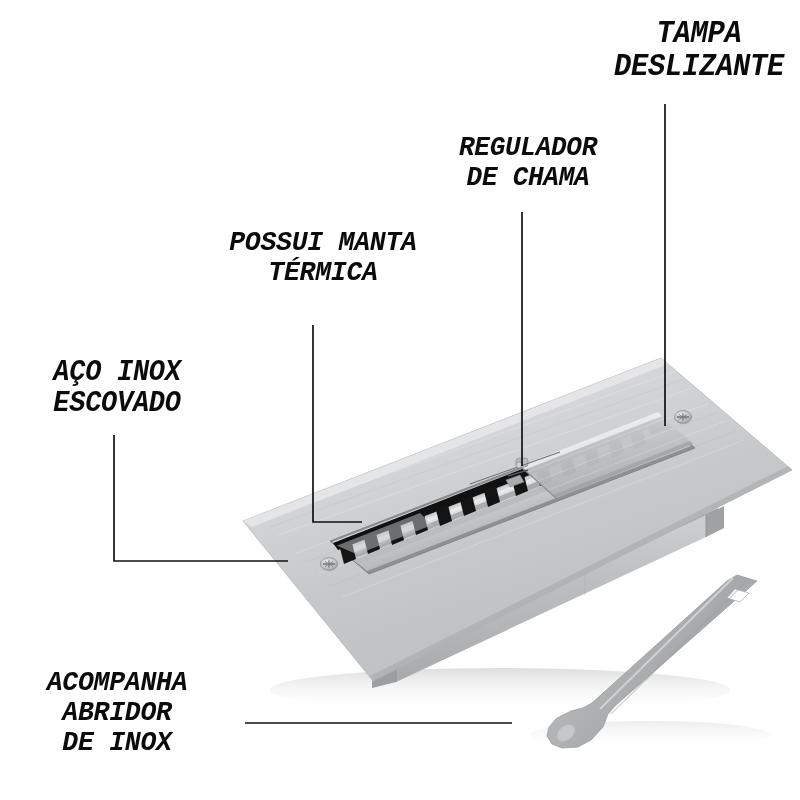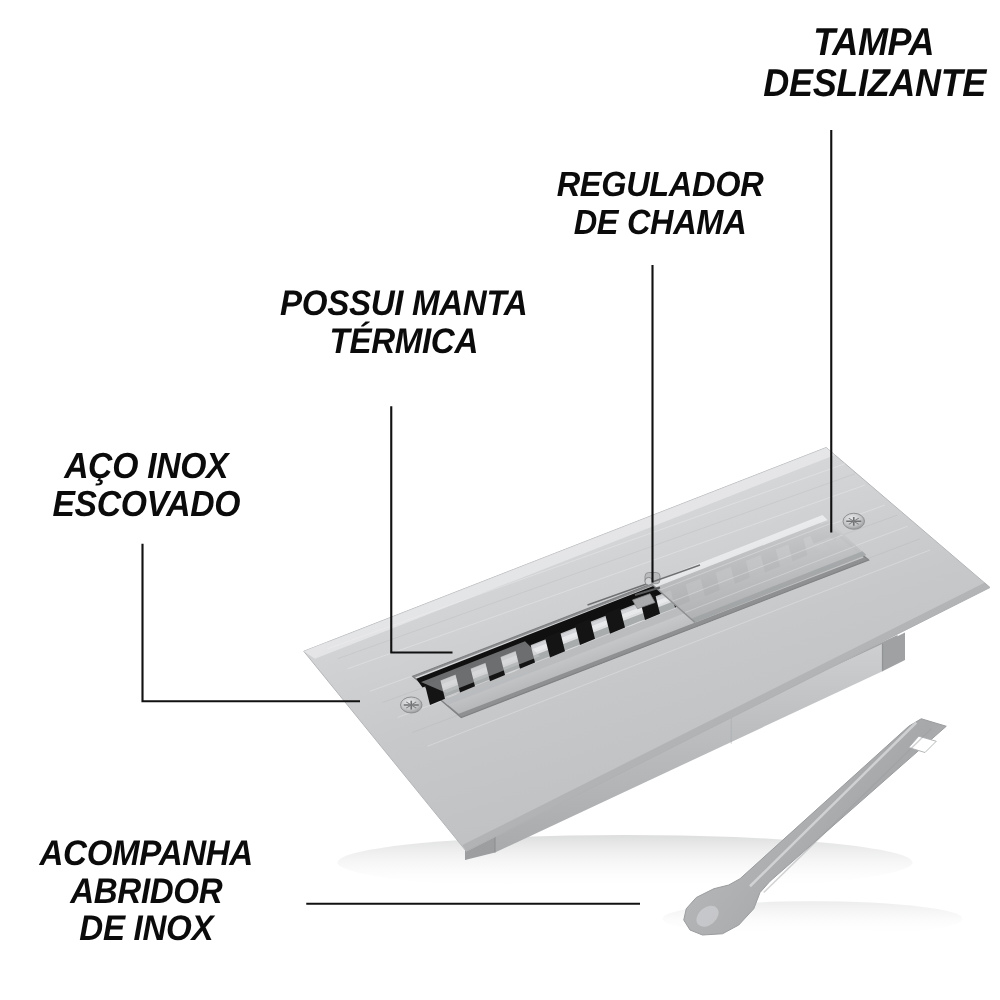--- a/index.html
+++ b/index.html
@@ -3,21 +3,21 @@
 <meta charset="utf-8">
 <style>
   html,body{margin:0;padding:0;}
   body{
     width:800px;height:800px;
     background:#ffffff;
     font-family:"Liberation Sans","DejaVu Sans",sans-serif;
     overflow:hidden;
     position:relative;
   }
-  #stage{position:absolute;inset:0;width:800px;height:800px;}
+  #stage{position:absolute;inset:0;width:800px;height:800px;font-family:Liberation Mono, monospace;}
   .callout{
     position:absolute;
     font-weight:700;
     font-style:italic;
     font-stretch:condensed;
     color:#0b0b0b;
     text-align:center;
     line-height:1.06;
     letter-spacing:-0.3px;
     transform:scaleX(0.93);

